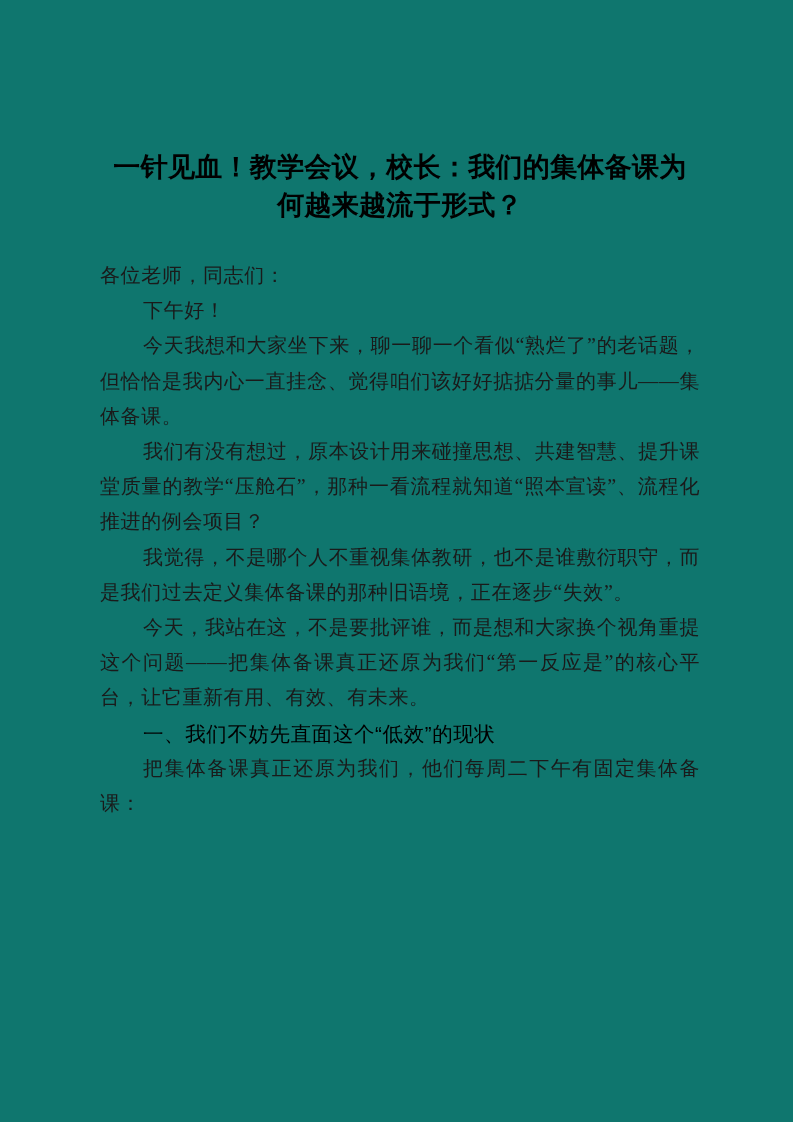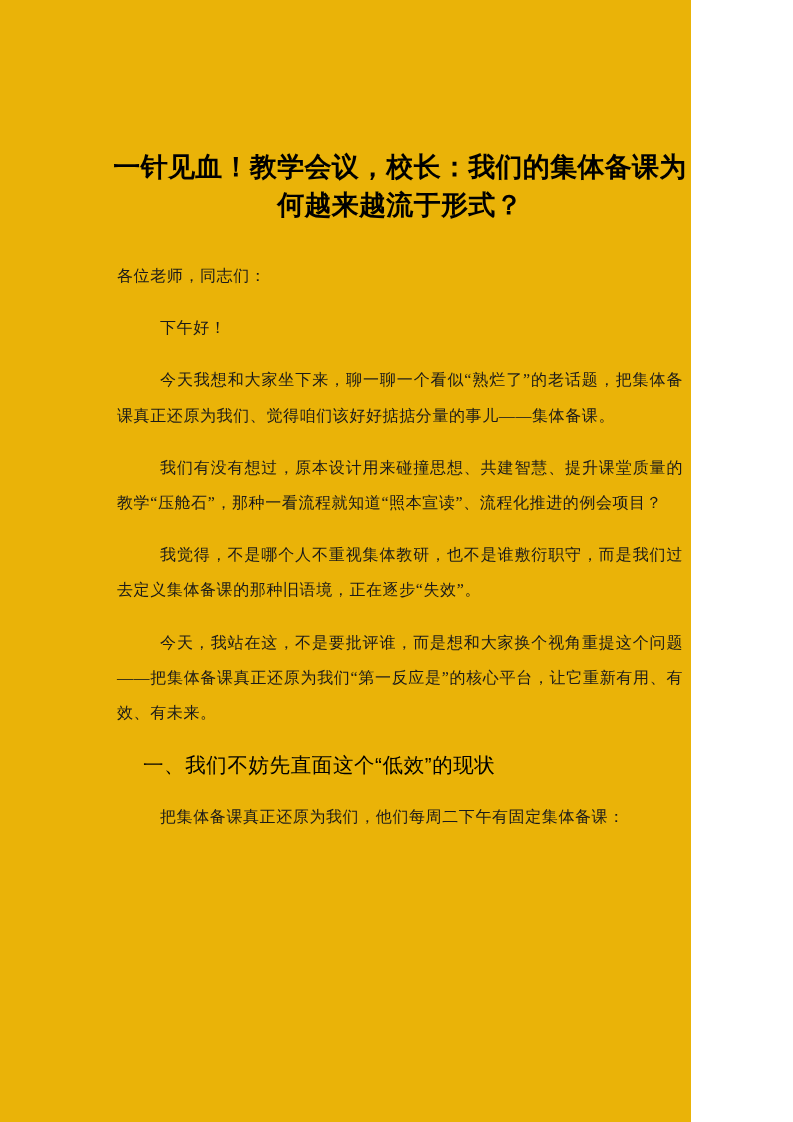--- a/index.html
+++ b/index.html
@@ -11,23 +11,23 @@
     width: 793px;
     height: 1122px;
     overflow: hidden;
     font-family: "Liberation Serif", "DejaVu Serif", serif;
     color: #000000;
     -webkit-font-smoothing: antialiased;
   }
 
   .page {
     position: relative;
-    width: 691px;
+    width: 793px;
     height: 1122px;
-    background: #eab308;
+    background: #0f766e;
     box-sizing: border-box;
     padding-left: 14px;
   }
 
   .content {
     position: absolute;
     left: 100px;
     top: 0;
     width: 600px;
   }
@@ -44,23 +44,23 @@
     letter-spacing: 0.3px;
     color: #000000;
   }
 
   
   .body-block {
     margin-top: 34px;
   }
 
   p.para {
-    margin: 17px;
+    margin: 0;
     font-family: "Liberation Serif", "DejaVu Serif", serif;
-    font-size: 16px;
+    font-size: 20px;
     line-height: 35.2px;
     text-align: justify;
     text-justify: inter-character;
     letter-spacing: 0.6px;
     color: #1a1a1a;
     word-break: break-all;
   }
 
   p.indent {
     text-indent: 43px;
@@ -89,21 +89,21 @@
   <div class="content">
 
     <h1 class="doc-title">一针见血！教学会议，校长：我们的集体备课为何越来越流于形式？</h1>
 
     <div class="body-block">
 
       <p class="para noindent">各位老师，同志们：</p>
 
       <p class="para indent">下午好！</p>
 
-      <p class="para indent">今天我想和大家坐下来，聊一聊一个看似“熟烂了”的老话题，把集体备课真正还原为我们、觉得咱们该好好掂掂分量的事儿——集体备课。</p>
+      <p class="para indent">今天我想和大家坐下来，聊一聊一个看似“熟烂了”的老话题，但恰恰是我内心一直挂念、觉得咱们该好好掂掂分量的事儿——集体备课。</p>
 
 
       <p class="para indent">我们有没有想过，原本设计用来碰撞思想、共建智慧、提升课堂质量的教学“压舱石”，那种一看流程就知道“照本宣读”、流程化推进的例会项目？</p>
 
       <p class="para indent">我觉得，不是哪个人不重视集体教研，也不是谁敷衍职守，而是我们过去定义集体备课的那种旧语境，正在逐步“失效”。</p>
 
       <p class="para indent">今天，我站在这，不是要批评谁，而是想和大家换个视角重提这个问题——把集体备课真正还原为我们“第一反应是”的核心平台，让它重新有用、有效、有未来。</p>
 
       <p class="section-heading">一、我们不妨先直面这个“低效”的现状</p>
 

